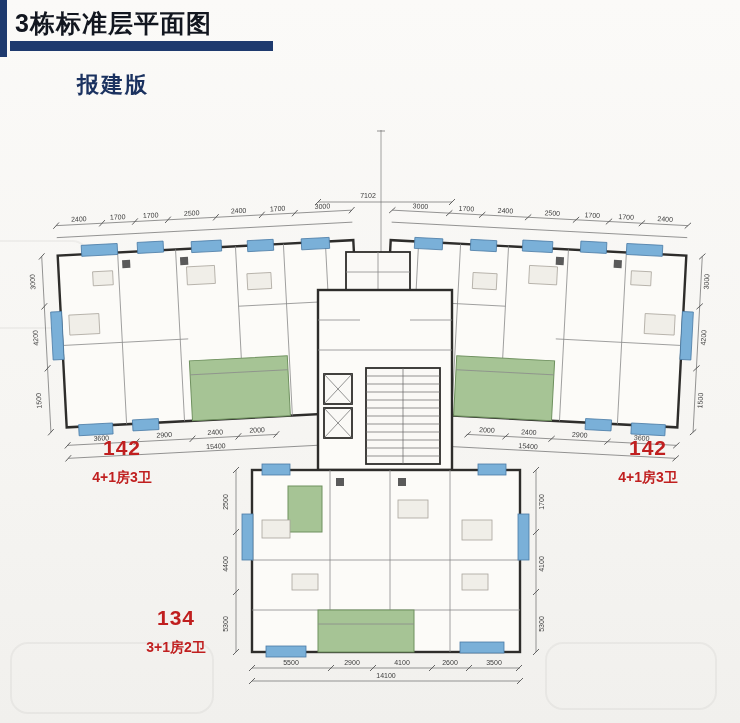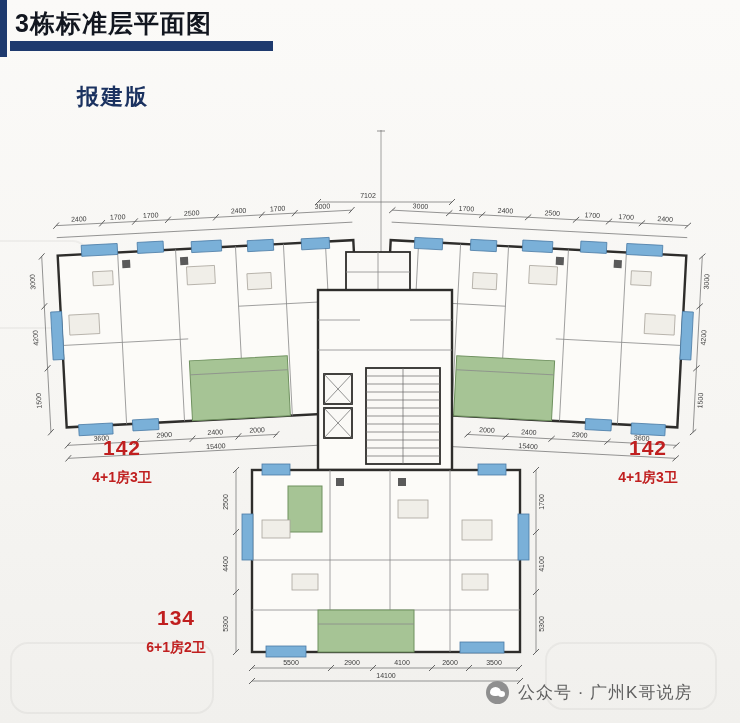--- a/index.html
+++ b/index.html
@@ -2,21 +2,21 @@
 <html><head>
 <meta charset="utf-8">
 <style>
   html,body{margin:0;padding:0;background:#e9e8e6;}
   .page{position:relative;width:740px;height:723px;overflow:hidden;
         background:linear-gradient(180deg,#fbfaf8 0%,#f6f5f2 60%,#f1f0ed 100%);
         font-family:"Liberation Sans",sans-serif;}
   .stripe{position:absolute;left:0;top:0;width:7px;height:57px;background:#1e3a6e;}
   .title{position:absolute;left:15px;top:7px;font-size:25px;font-weight:800;color:#12161f;letter-spacing:1px;}
   .title-bar{position:absolute;left:10px;top:41px;width:263px;height:10px;background:#1e3a6e;}
-  .version{position:absolute;left:77px;top:70px;font-size:22px;font-weight:800;color:#1b3260;letter-spacing:2px;margin-top:12px;}
+  .version{position:absolute;left:77px;top:70px;font-size:22px;font-weight:800;color:#1b3260;letter-spacing:2px;}
   .unit-label{position:absolute;width:120px;text-align:center;color:#c01f1f;}
   .unit-label .num{font-size:21px;font-weight:800;letter-spacing:1px;line-height:1.05;}
   .unit-label .type{font-size:14px;font-weight:700;margin-top:10px;}
   #unit-left{left:62px;top:437px;}
   #unit-right{left:588px;top:437px;}
   #unit-bottom{left:116px;top:607px;}
   .legend{position:absolute;left:20px;top:547px;}
   .legend-row{display:flex;align-items:center;height:22px;margin-bottom:20px;}
   .swatch{width:70px;height:22px;border:1px solid rgba(0,0,0,.25);box-sizing:border-box;}
   .swatch.blue{background:#7ab0d8;}
@@ -233,22 +233,18 @@
   <div class="unit-label" id="unit-left">
     <div class="num">142</div>
     <div class="type">4+1房3卫</div>
   </div>
   <div class="unit-label" id="unit-right">
     <div class="num">142</div>
     <div class="type">4+1房3卫</div>
   </div>
   <div class="unit-label" id="unit-bottom">
     <div class="num">134</div>
-    <div class="type">6+1房2卫</div>
+    <div class="type">3+1房2卫</div>
   </div>
 
 
-  <div class="footer">
-    <div class="wc-icon"></div>
-    <div>公众号 · 广州K哥说房</div>
-  </div>
 
 </div>
 
 </body></html>

